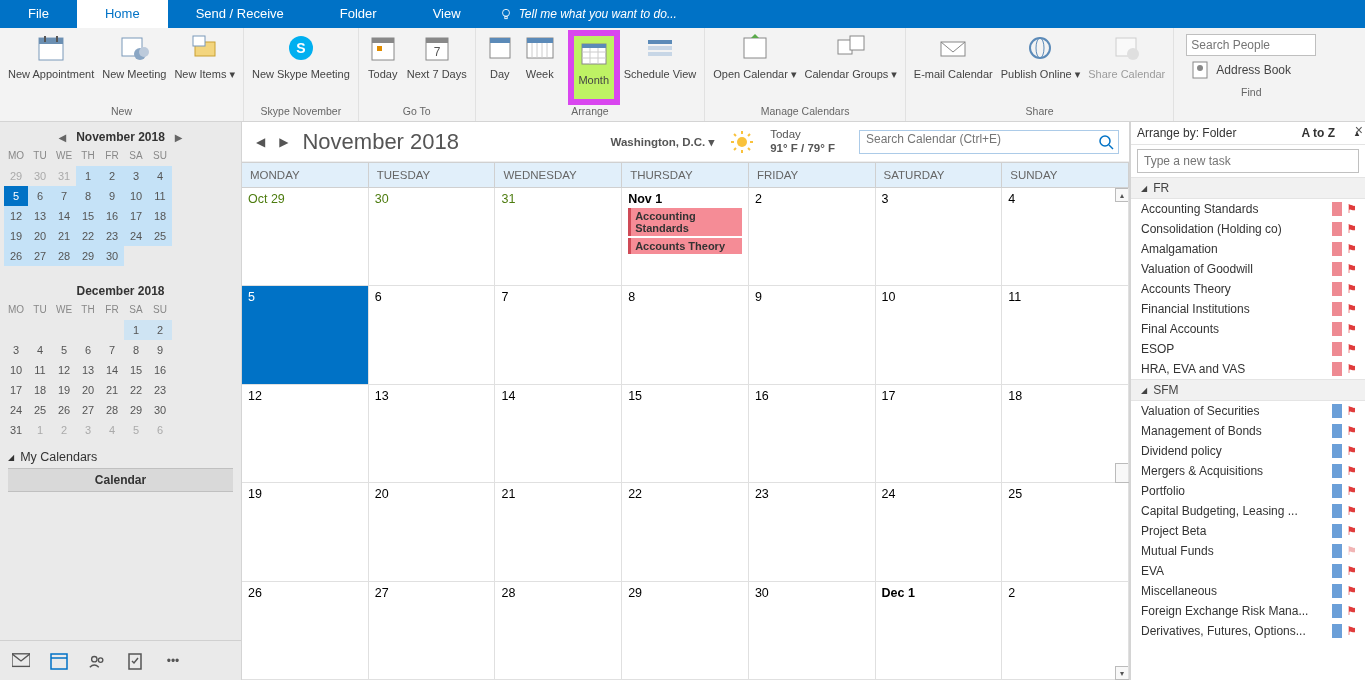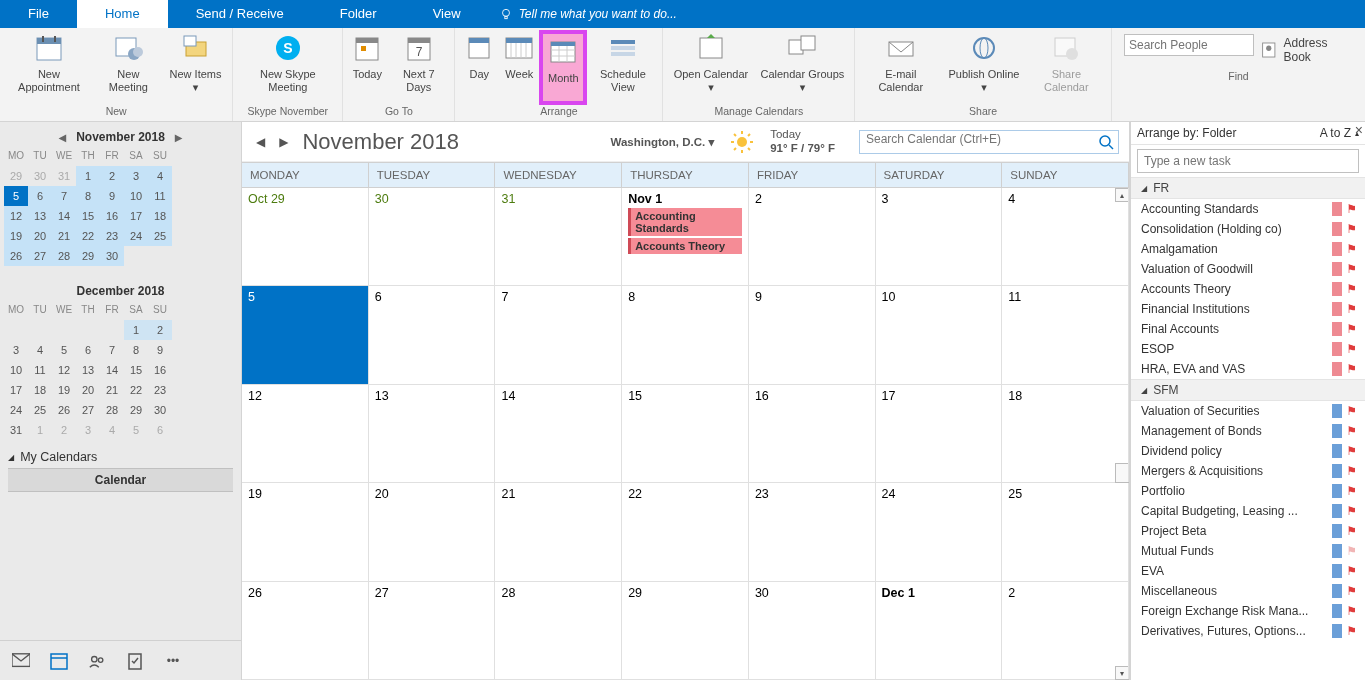--- a/index.html
+++ b/index.html
@@ -10,26 +10,26 @@
 .menu-tab { padding: 6px 28px; cursor: pointer; font-size: 13px; }
 .menu-tab.active { background: #fff; color: #0072c6; }
 .menu-help { padding: 6px 10px; display: flex; align-items: center; gap: 6px; font-style: italic; font-size: 12px; }
 .bulb { width: 14px; height: 14px; }
 
 
 .ribbon { height: 94px; border-bottom: 1px solid #d4d4d4; display: flex; background: #f3f3f3; }
 .ribbon-group { border-right: 1px solid #e1e1e1; padding: 2px 4px 0; display: flex; flex-direction: column; }
 .ribbon-items { display: flex; flex: 1; }
 .ribbon-item { display: flex; flex-direction: column; align-items: center; justify-content: flex-start; padding: 2px 4px; cursor: pointer; text-align: center; line-height: 1.2; }
-.ribbon-item.active { background: #f9a8d4; border: 4px solid #d946ef; }
+.ribbon-item.active { background: #bef264; border: 6px solid #d946ef; margin-left: 8px; }
 .ribbon-icon { width: 32px; height: 32px; margin-bottom: 4px; display:flex; align-items:center; justify-content:center; }
 .ribbon-label { font-size: 11px; color: #444; }
 .ribbon-group-label { text-align: center; font-size: 10.5px; color: #666; height: 16px; padding-bottom:2px;}
 .ribbon-small { width: 20px; height: 20px; }
-.ribbon-side { display:flex; flex-direction:row; gap:2px; padding:4px 8px; }
+.ribbon-side { display:flex; flex-direction:column; gap:2px; padding:4px 8px; }
 .search-people { height:22px; border:1px solid #bfbfbf; font-size:12px; padding:1px 4px; width:130px; color:#888; }
 .addr-book { display:flex; align-items:center; gap:6px; font-size:12px; color:#444; padding:2px 4px; cursor:pointer; }
 
 
 .main { display: flex; height: calc(680px - 28px - 94px); }
 .left-pane { width: 242px; border-right: 1px solid #d4d4d4; display:flex; flex-direction:column; background:#eaeaea; }
 .center-pane { flex: 1; display:flex; flex-direction:column; border-right:1px solid #d4d4d4; }
 .right-pane { width: 235px; display:flex; flex-direction:column; border-left:1px solid #d4d4d4; }
 
 
@@ -76,21 +76,21 @@
 .daycell.selected { background:#0072c6; }
 .daycell.selected .num { color:#fff; }
 .daycell.bold .num { font-weight:bold; color:#000;}
 .event { background:#f58c96; border-left:3px solid #cf4a56; font-size:11px; font-weight:bold; color:#333; padding:2px 4px; margin-top:2px; overflow:hidden; white-space:normal; line-height:1.1;}
 .scroll-knob { position:absolute; right:0; width:14px; bottom:40%; height:20px; border:1px solid #bbb; background:#f8f8f8;}
 .scroll-up, .scroll-dn { position:absolute; right:0; width:14px; height:14px; border:1px solid #bbb; background:#f8f8f8; font-size:8px; display:flex; align-items:center; justify-content:center; color:#555;}
 .scroll-up{top:0;} .scroll-dn{bottom:0;}
 
 
 .task-head { display:flex; align-items:center; padding:4px 6px; border-bottom:1px solid #e4e4e4; font-size:12px;}
-.task-sort { margin-left:auto; display:flex; align-items:center; gap:4px; color:#333;}
+.task-sort { margin-left:auto; display:flex; align-items:center; gap:20px; color:#333;font-weight:bold;}
 .task-new { margin:4px 6px; border:1px solid #c0c0c0; height:24px; padding:2px 6px; color:#888; font-size:12px;}
 .task-group { background:#f1f1f1; padding:3px 10px; font-size:12px; color:#444; display:flex; align-items:center; gap:6px; border-top:1px solid #e4e4e4; border-bottom:1px solid #e4e4e4;}
 .task-item { display:flex; align-items:center; padding:3px 8px 3px 10px; font-size:12px; cursor:pointer;}
 .task-item .t-label { flex:1; overflow:hidden; text-overflow:ellipsis; white-space:nowrap; }
 .cat-box { width:10px; height:14px; margin-left:4px; margin-right:4px;}
 .flag { color:#e03c3c; font-size:12px; }
 .flag.faded { color:#f1b5b5; }
 .close-x { position:absolute; right:2px; top:0; font-size:14px; cursor:pointer; color:#555;}
 
 .tri { font-size:8px; }

